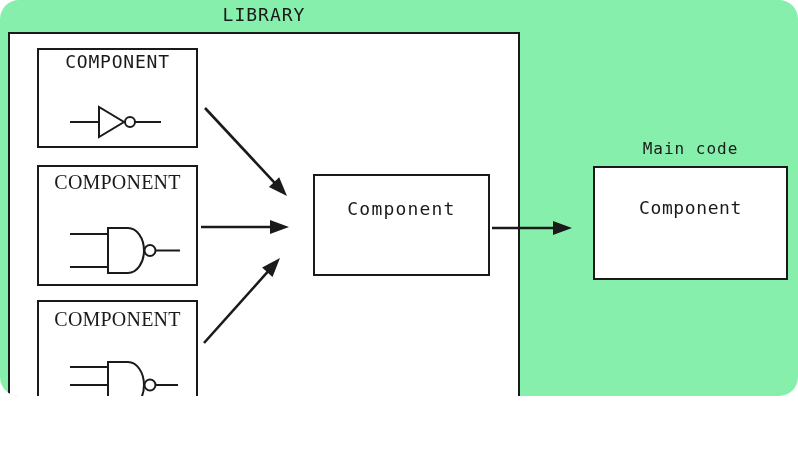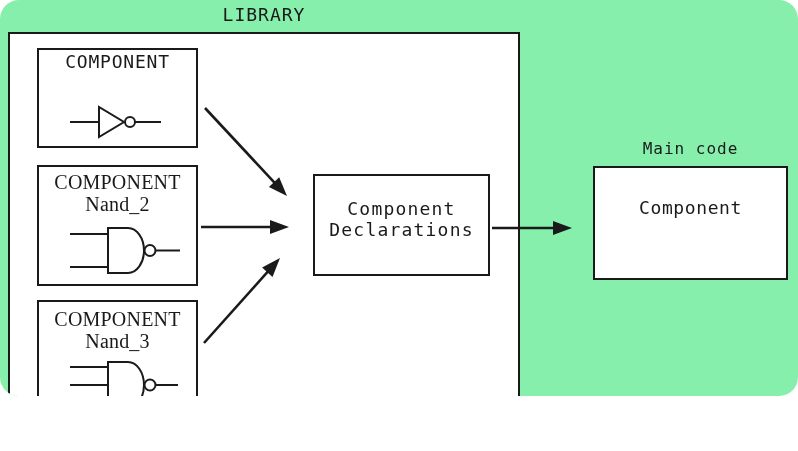--- a/index.html
+++ b/index.html
@@ -53,35 +53,32 @@
 
   <div class="box comp-inverter">
     <div class="comp-text-mono">
       <div>COMPONENT</div>
     </div>
   </div>
 
   <div class="box comp-nand2">
     <div class="comp-text-serif">
       <div>COMPONENT</div>
-      <div>Nand_2</div>
     </div>
   </div>
 
   <div class="box comp-nand3">
     <div class="comp-text-serif">
       <div>COMPONENT</div>
-      <div>Nand_3</div>
     </div>
   </div>
 
   <div class="box package-box">
     <div class="inner">
       <div>Component</div>
-      <div>Declarations</div>
     </div>
   </div>
 
   <div class="box main-box">
     <div class="inner">
       <div>Component</div>
     </div>
   </div>
 
   <svg class="gfx" viewBox="0 0 798 451" xmlns="http://www.w3.org/2000/svg" fill="none" stroke="#1a1a1a" stroke-width="2">

